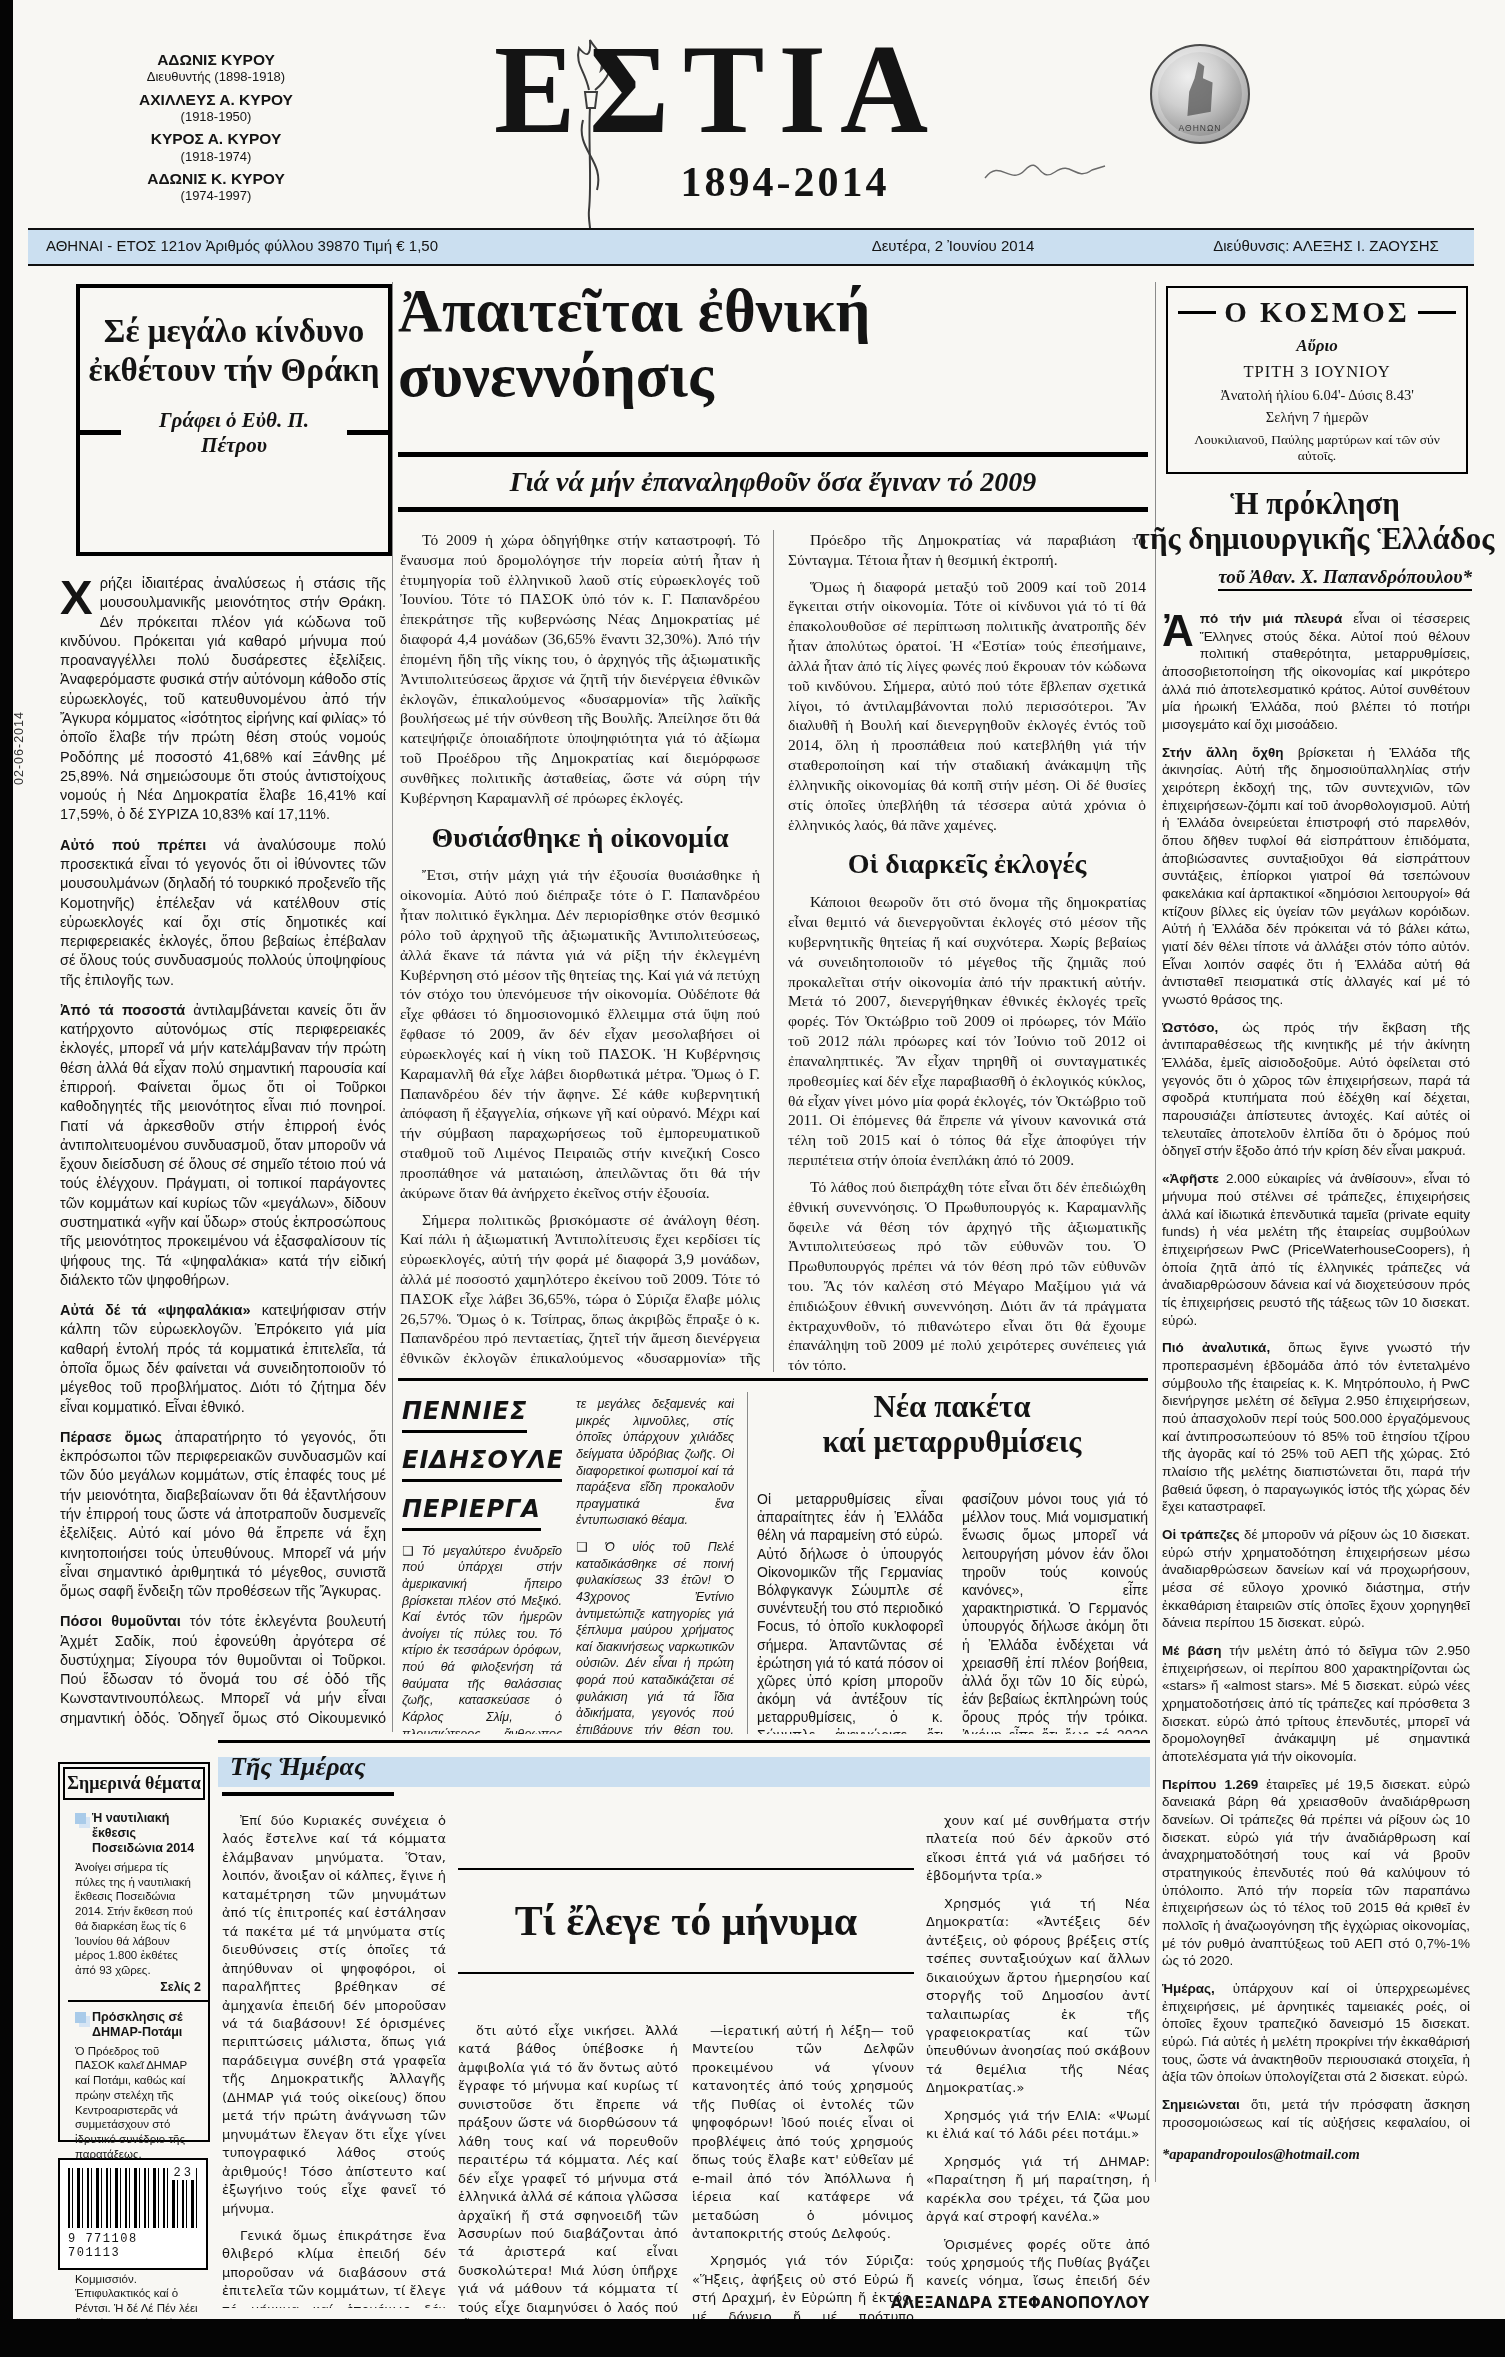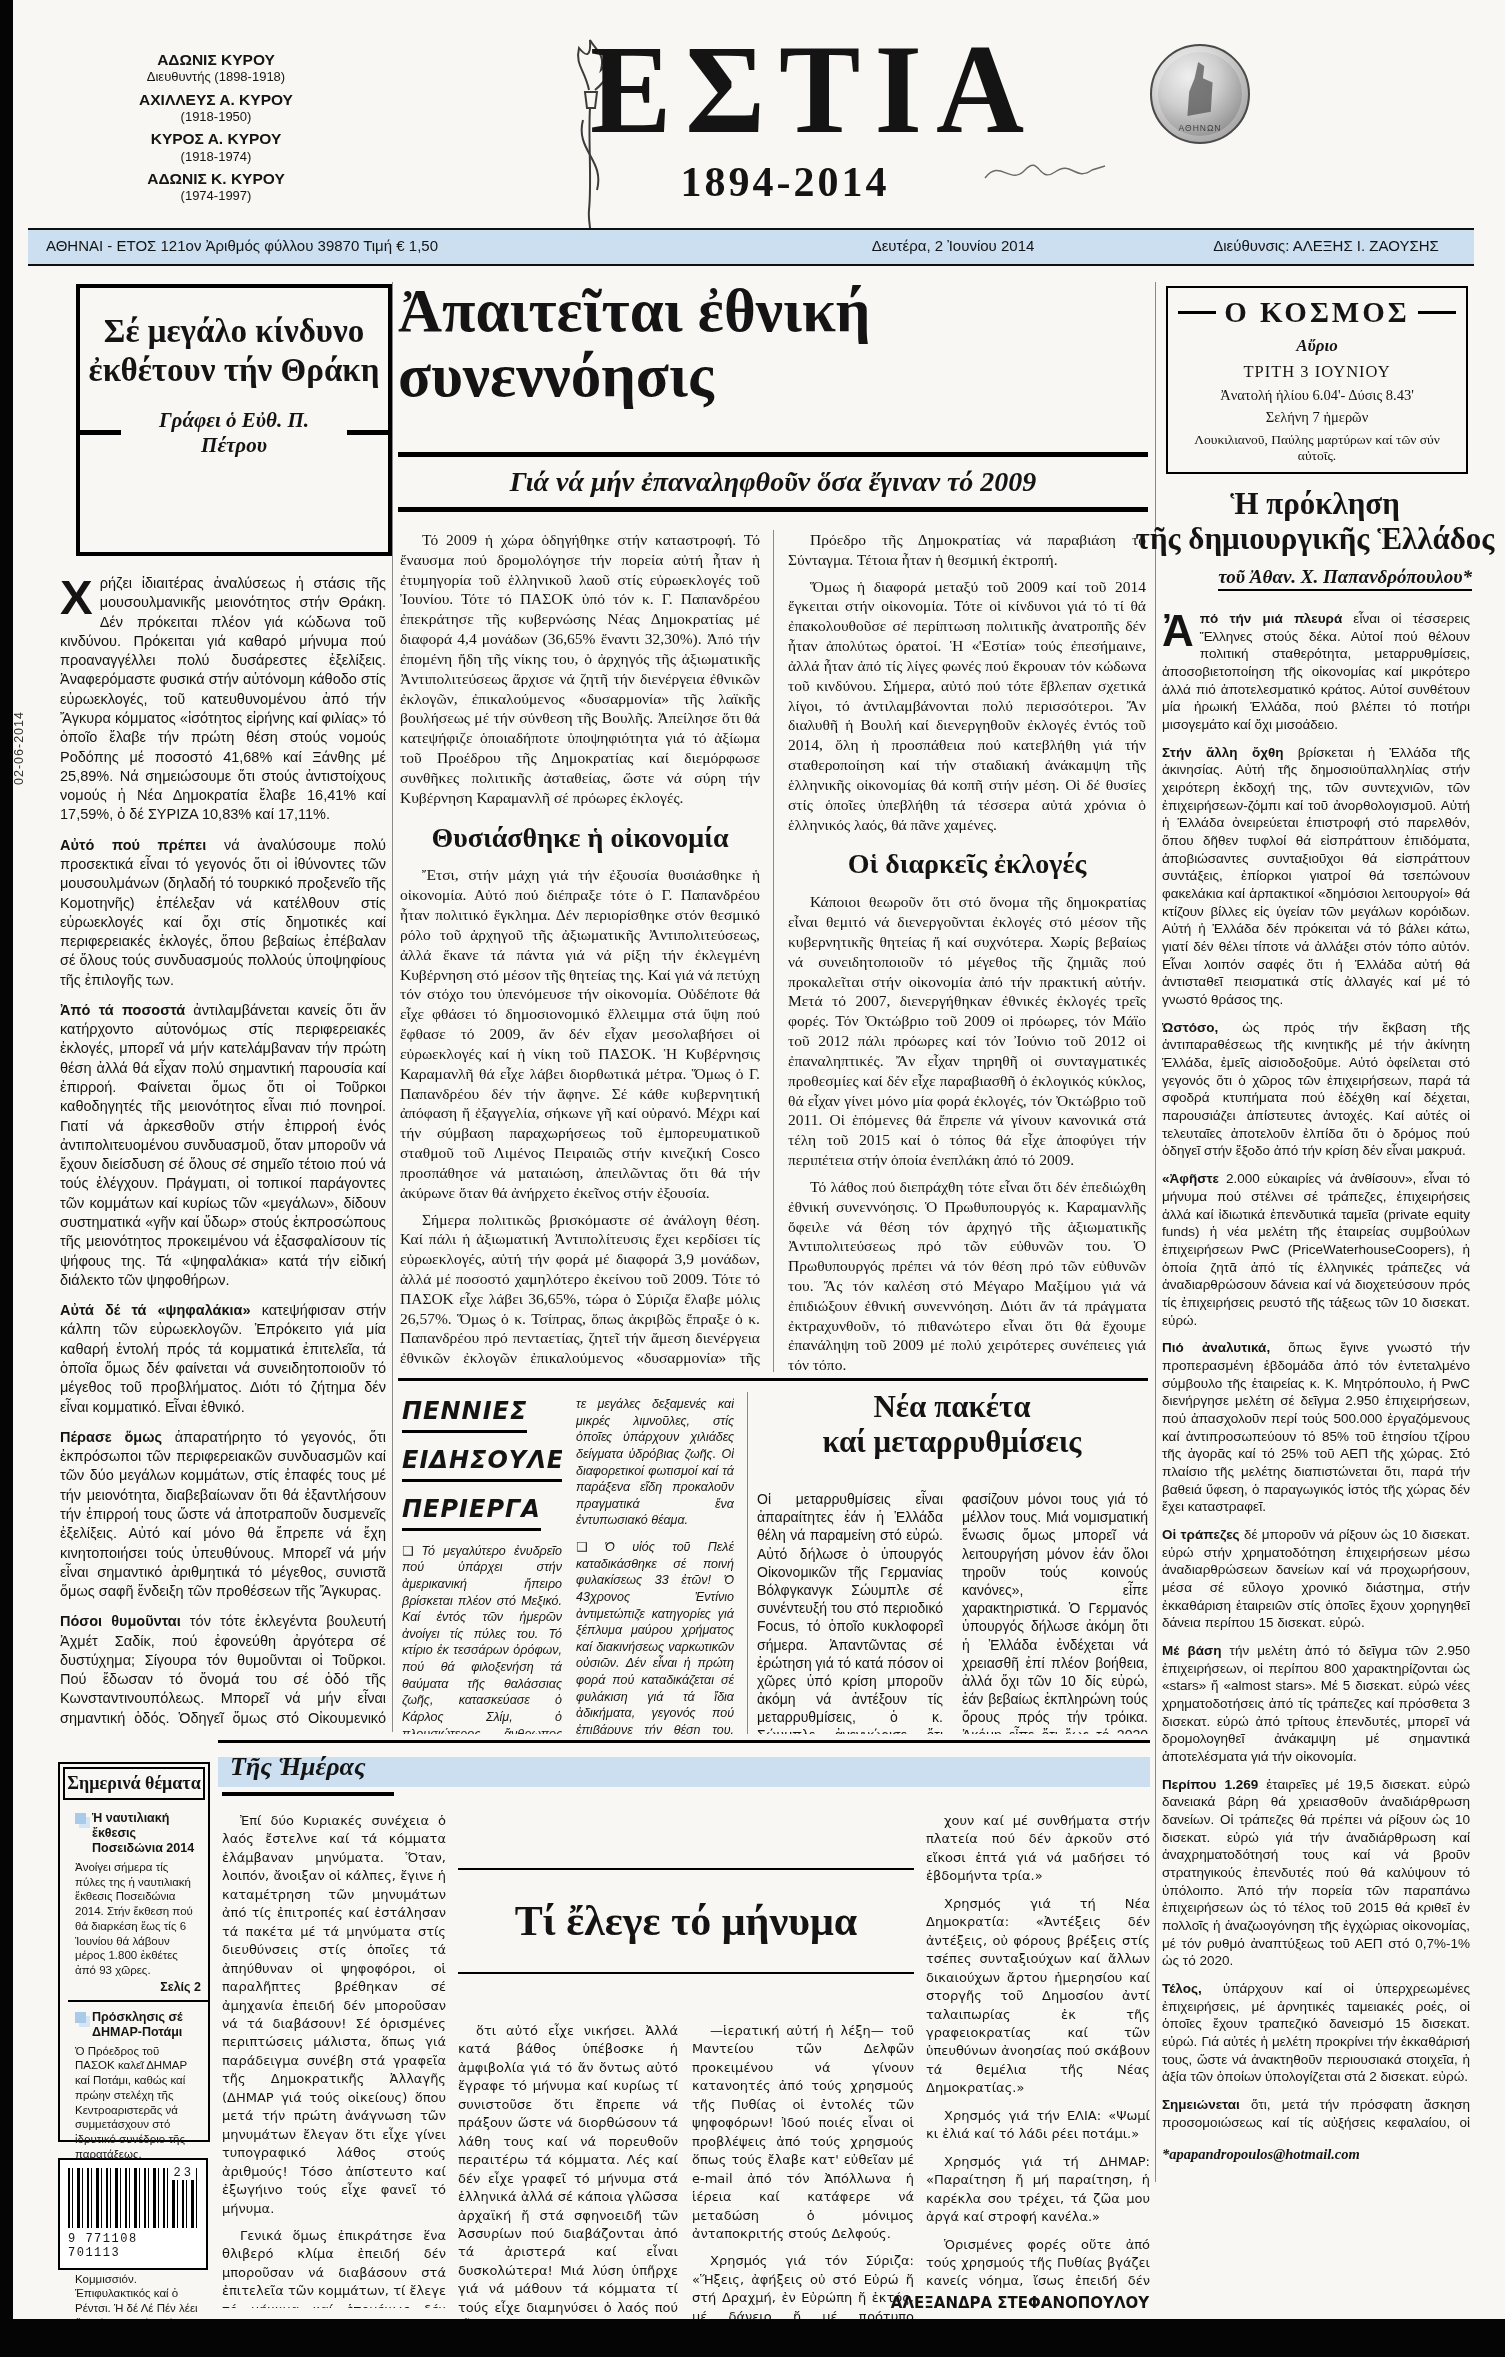--- a/index.html
+++ b/index.html
@@ -7,21 +7,21 @@
         font-family:"Liberation Sans","DejaVu Sans",sans-serif;color:#141414;}
   .abs{position:absolute;}
   .edge-left{left:0;top:0;width:13px;height:2357px;background:#050505;}
   .edge-bottom{left:0;top:2319px;width:1505px;height:38px;background:#050505;}
   .vdate{left:12px;top:615px;height:170px;width:18px;writing-mode:vertical-rl;transform:rotate(180deg);
          font-size:12.5px;letter-spacing:1px;color:#333;}
   
   .directors{left:92px;top:50px;width:248px;text-align:center;line-height:1.25;}
   .directors .nm{font-weight:bold;font-size:15.5px;}
   .directors .dt{font-size:13px;margin-bottom:4px;}
-  .logo{left:398px;top:28px;width:640px;height:140px;text-align:right;}
+  .logo{left:398px;top:28px;width:640px;height:140px;text-align:center;}
   .logo h1{margin:0;font-family:"Liberation Serif","DejaVu Serif",serif;font-weight:900;
            font-size:122px;line-height:1.0;letter-spacing:14px;transform:scaleY(1.04);}
   .anniv{left:620px;top:158px;width:330px;text-align:center;
          font-family:"Liberation Serif","DejaVu Serif",serif;font-weight:bold;font-size:42px;letter-spacing:3px;}
   .coin{left:1150px;top:44px;width:96px;height:96px;border-radius:50%;
         background:radial-gradient(circle at 38% 32%,#efefef 0%,#cfcfcf 35%,#8f8f8f 75%,#6e6e6e 100%);
         border:2px solid #4a4a4a;box-shadow:inset 0 0 0 6px rgba(255,255,255,.25);}
   .coin .fig{position:absolute;left:30px;top:16px;width:36px;height:54px;background:#555;
              clip-path:polygon(45% 0,62% 8%,58% 30%,85% 38%,80% 92%,15% 100%,20% 55%,35% 30%);opacity:.75;}
   .coin .cap{position:absolute;left:0;right:0;bottom:9px;text-align:center;font-size:8.5px;letter-spacing:1px;color:#3c3c3c;}
@@ -269,21 +269,21 @@
   </div>
   <div class="abs rbody">
     <p><span class="rdrop">Ἀ</span><b class="lead">πό τήν μιά πλευρά</b><span> εἶναι οἱ τέσσερεις Ἕλληνες στούς δέκα. Αὐτοί πού θέλουν πολιτική σταθερότητα, μεταρρυθμίσεις, ἀποσοβιετοποίηση τῆς οἰκονομίας καί μικρότερο ἀλλά πιό ἀποτελεσματικό κράτος. Αὐτοί συνθέτουν μία ἡρωική Ἑλλάδα, πού βλέπει τό ποτήρι μισογεμάτο καί ὄχι μισοάδειο.</span></p>
     <p><b class="lead">Στήν ἄλλη ὄχθη</b><span> βρίσκεται ἡ Ἑλλάδα τῆς ἀκινησίας. Αὐτή τῆς δημοσιοϋπαλληλίας στήν χειρότερη ἐκδοχή της, τῶν συντεχνιῶν, τῶν ἐπιχειρήσεων-ζόμπι καί τοῦ ἀνορθολογισμοῦ. Αὐτή ἡ Ἑλλάδα ὀνειρεύεται ἐπιστροφή στό παρελθόν, ὅπου δῆθεν τυφλοί θά εἰσπράττουν ἐπιδόματα, ἀποβιώσαντες συνταξιοῦχοι θά εἰσπράττουν συντάξεις, ἐπίορκοι γιατροί θά τσεπώνουν φακελάκια καί ἁρπακτικοί «δημόσιοι λειτουργοί» θά κτίζουν βίλλες εἰς ὑγείαν τῶν μεγάλων κορόιδων. Αὐτή ἡ Ἑλλάδα δέν πρόκειται νά τό βάλει κάτω, γιατί δέν θέλει τίποτε νά ἀλλάξει στόν τόπο αὐτόν. Εἶναι λοιπόν σαφές ὅτι ἡ Ἑλλάδα αὐτή θά ἀντισταθεῖ πεισματικά στίς ἀλλαγές καί μέ τό γνωστό θράσος της.</span></p>
     <p><b class="lead">Ὡστόσο,</b><span> ὡς πρός τήν ἔκβαση τῆς ἀντιπαραθέσεως τῆς κινητικῆς μέ τήν ἀκίνητη Ἑλλάδα, ἐμεῖς αἰσιοδοξοῦμε. Αὐτό ὀφείλεται στό γεγονός ὅτι ὁ χῶρος τῶν ἐπιχειρήσεων, παρά τά σφοδρά κτυπήματα πού ἐδέχθη καί δέχεται, παρουσιάζει ἀπίστευτες ἀντοχές. Καί αὐτές οἱ τελευταῖες ἀποτελοῦν ἐλπίδα ὅτι ὁ δρόμος πού ὁδηγεῖ στήν ἔξοδο ἀπό τήν κρίση δέν εἶναι μακρυά.</span></p>
     <p><b class="lead">«Ἀφῆστε</b><span> 2.000 εὐκαιρίες νά ἀνθίσουν», εἶναι τό μήνυμα πού στέλνει σέ τράπεζες, ἐπιχειρήσεις ἀλλά καί ἰδιωτικά ἐπενδυτικά ταμεῖα (private equity funds) ἡ νέα μελέτη τῆς ἑταιρείας συμβούλων ἐπιχειρήσεων PwC (PriceWaterhouseCoopers), ἡ ὁποία ζητᾶ ἀπό τίς ἑλληνικές τράπεζες νά ἀναδιαρθρώσουν δάνεια καί νά διοχετεύσουν πρός τίς ἐπιχειρήσεις ρευστό τῆς τάξεως τῶν 10 δισεκατ. εὐρώ.</span></p>
     <p><b class="lead">Πιό ἀναλυτικά,</b><span> ὅπως ἔγινε γνωστό τήν προπερασμένη ἑβδομάδα ἀπό τόν ἐντεταλμένο σύμβουλο τῆς ἑταιρείας κ. Κ. Μητρόπουλο, ἡ PwC διενήργησε μελέτη σέ δεῖγμα 2.950 ἐπιχειρήσεων, πού ἀπασχολοῦν περί τούς 500.000 ἐργαζόμενους καί ἀντιπροσωπεύουν τό 85% τοῦ ἐτησίου τζίρου τῆς ἀγορᾶς καί τό 25% τοῦ ΑΕΠ τῆς χώρας. Στό πλαίσιο τῆς μελέτης διαπιστώνεται ὅτι, παρά τήν βαθειά ὕφεση, ὁ παραγωγικός ἱστός τῆς χώρας δέν ἔχει καταστραφεῖ.</span></p>
     <p><b class="lead">Οἱ τράπεζες</b><span> δέ μποροῦν νά ρίξουν ὡς 10 δισεκατ. εὐρώ στήν χρηματοδότηση ἐπιχειρήσεων μέσω ἀναδιαρθρώσεων δανείων καί νά προχωρήσουν, μέσα σέ εὔλογο χρονικό διάστημα, στήν ἐκκαθάριση ἑταιρειῶν στίς ὁποῖες ἔχουν χορηγηθεῖ δάνεια περίπου 15 δισεκατ. εὐρώ.</span></p>
     <p><b class="lead">Μέ βάση</b><span> τήν μελέτη ἀπό τό δεῖγμα τῶν 2.950 ἐπιχειρήσεων, οἱ περίπου 800 χαρακτηρίζονται ὡς «stars» ἤ «almost stars». Μέ 5 δισεκατ. εὐρώ νέες χρηματοδοτήσεις ἀπό τίς τράπεζες καί πρόσθετα 3 δισεκατ. εὐρώ ἀπό τρίτους ἐπενδυτές, μπορεῖ νά δρομολογηθεῖ ἀνάκαμψη μέ σημαντικά ἀποτελέσματα γιά τήν οἰκονομία.</span></p>
     <p><b class="lead">Περίπου 1.269</b><span> ἑταιρεῖες μέ 19,5 δισεκατ. εὐρώ δανειακά βάρη θά χρειασθοῦν ἀναδιάρθρωση δανείων. Οἱ τράπεζες θά πρέπει νά ρίξουν ὡς 10 δισεκατ. εὐρώ γιά τήν ἀναδιάρθρωση καί ἀναχρηματοδότησή τους καί νά βροῦν στρατηγικούς ἐπενδυτές πού θά καλύψουν τό ὑπόλοιπο. Ἀπό τήν πορεία τῶν παραπάνω ἐπιχειρήσεων ὡς τό τέλος τοῦ 2015 θά κριθεῖ ἐν πολλοῖς ἡ ἀναζωογόνηση τῆς ἐγχώριας οἰκονομίας, μέ τόν ρυθμό ἀναπτύξεως τοῦ ΑΕΠ στό 0,7%-1% ὡς τό 2020.</span></p>
-    <p><b class="lead">Τέλος,</b><span> ὑπάρχουν καί οἱ ὑπερχρεωμένες ἐπιχειρήσεις, μέ ἀρνητικές ταμειακές ροές, οἱ ὁποῖες ἔχουν τραπεζικό δανεισμό 15 δισεκατ. εὐρώ. Γιά αὐτές ἡ μελέτη προκρίνει τήν ἐκκαθάρισή τους, ὥστε νά ἀνακτηθοῦν περιουσιακά στοιχεῖα, ἡ ἀξία τῶν ὁποίων ὑπολογίζεται στά 2 δισεκατ. εὐρώ.</span></p>
+    <p><b class="lead">Ἡμέρας,</b><span> ὑπάρχουν καί οἱ ὑπερχρεωμένες ἐπιχειρήσεις, μέ ἀρνητικές ταμειακές ροές, οἱ ὁποῖες ἔχουν τραπεζικό δανεισμό 15 δισεκατ. εὐρώ. Γιά αὐτές ἡ μελέτη προκρίνει τήν ἐκκαθάρισή τους, ὥστε νά ἀνακτηθοῦν περιουσιακά στοιχεῖα, ἡ ἀξία τῶν ὁποίων ὑπολογίζεται στά 2 δισεκατ. εὐρώ.</span></p>
     <p><b class="lead">Σημειώνεται</b><span> ὅτι, μετά τήν πρόσφατη ἄσκηση προσομοιώσεως καί τίς αὐξήσεις κεφαλαίου, οἱ τράπεζες διαθέτουν τήν δυνατότητα νά κάνουν προβλέψεις γιά ἐπισφαλῆ δάνεια ὕψους 17 δισεκατ. εὐρώ.</span></p>
 
   </div>
   <div class="abs remail">*apapandropoulos@hotmail.com</div>
 
   <div class="abs bb-rule"></div>
   <div class="abs bb-blue"></div>
   <div class="abs imera-title">Τῆς Ἡμέρας</div>
   <div class="abs imera-ul"></div>
 

